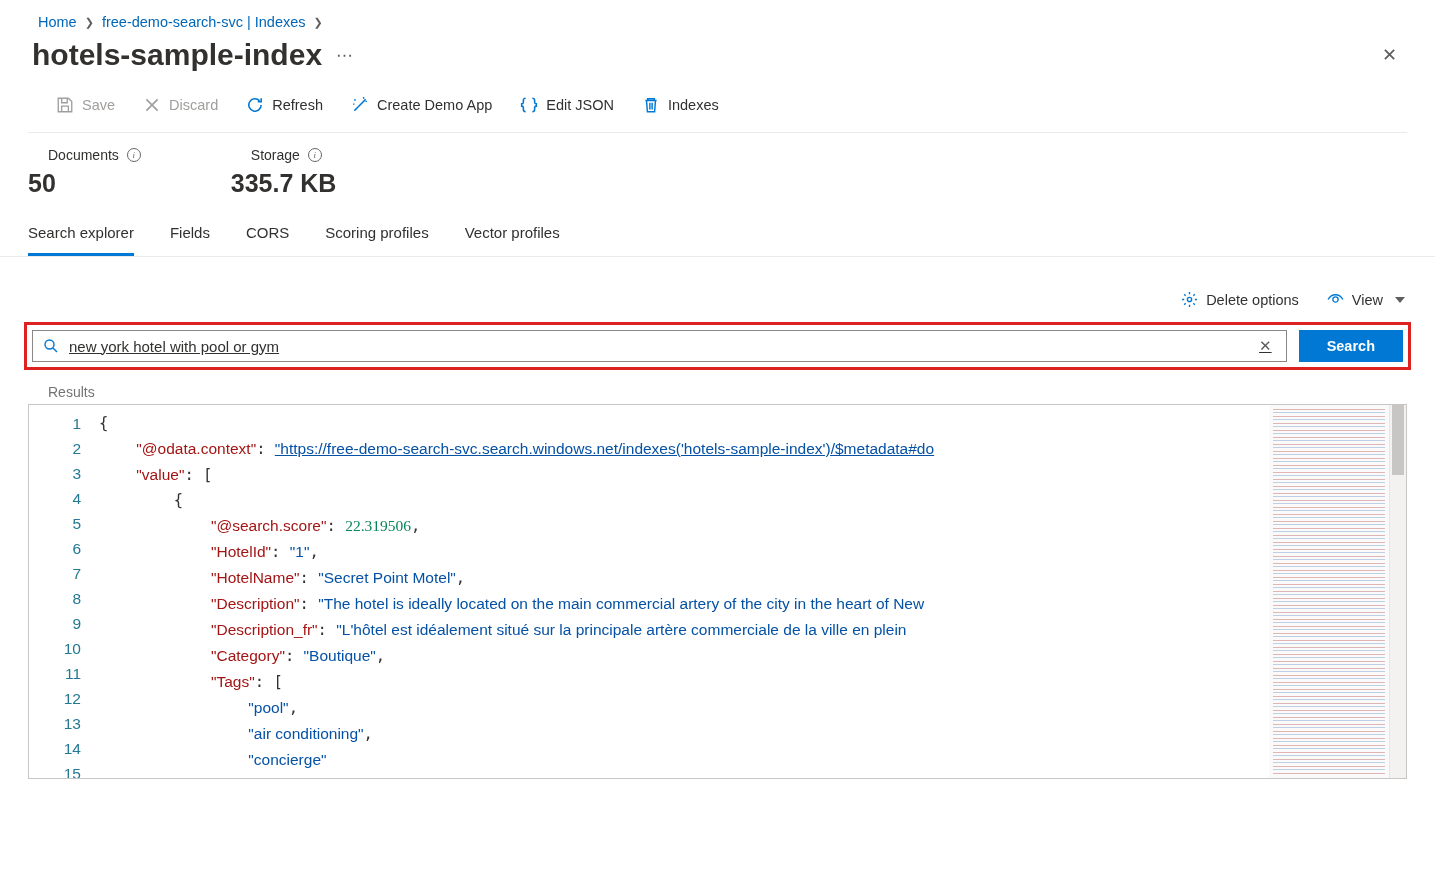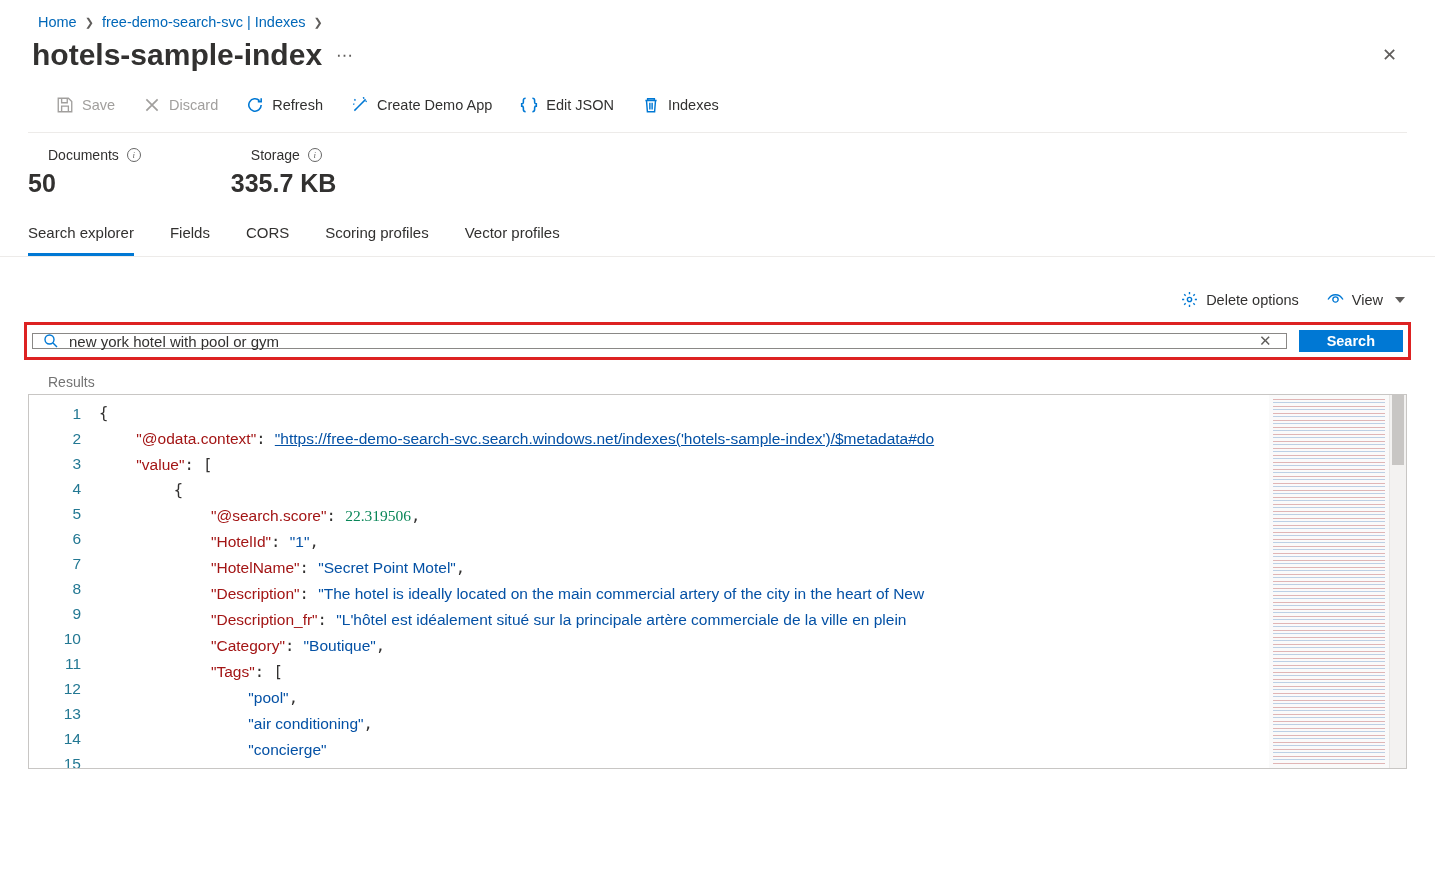--- a/index.html
+++ b/index.html
@@ -34,25 +34,25 @@
   .tab { padding: 0 0 12px; cursor: pointer; color: #323130; font-size: 15px; border-bottom: 3px solid transparent; }
   .tab.active { border-bottom-color: #0078d4; font-weight: 400; text-align: center; }
   
   
   .options-row { display: flex; justify-content: flex-end; gap: 28px; padding: 0 30px 14px; }
   .opt-link { display: inline-flex; align-items: center; gap: 8px; color: #323130; cursor: pointer; font-size: 14.5px; }
   .opt-link svg { width: 17px; height: 17px; }
   
   
   .search-wrap { margin: 0 24px 14px; border: 3px solid #dd2222; padding: 5px; display: flex; gap: 12px; align-items: center; }
-  .search-box { flex: 1; border: 1px solid #8a8886; display: flex; align-items: center; padding: 0 10px; height: 16px; background: #fff; }
+  .search-box { flex: 1; border: 1px solid #8a8886; display: flex; align-items: center; padding: 0 10px; height: 32px; background: #fff; text-decoration: underline; }
   .search-box svg { width: 16px; height: 16px; color: #0078d4; margin-right: 10px; flex: none; }
   .search-input { border: none; outline: none; flex: 1; font-size: 15px; color: #323130; background: transparent; }
   .clear-x { color: #605e5c; cursor: pointer; font-size: 15px; padding: 0 4px; }
-  .search-btn { background: #0078d4; color: #fff; border: none; height: 22px; padding: 0 28px; font-size: 14.5px; font-weight: 600; cursor: pointer; }
+  .search-btn { background: #0078d4; color: #fff; border: none; height: 32px; padding: 0 28px; font-size: 14.5px; font-weight: 600; cursor: pointer; }
   
   
   .results-label { padding: 0 28px 4px; font-size: 14px; color: #737373; margin-left: 20px; }
   .editor-wrap { margin: 0 28px 0; border: 1px solid #c8c6c4; display: flex; height: 375px; overflow: hidden; position: relative; }
   .gutter { width: 70px; background: #fff; text-align: right; padding: 6px 18px 6px 0; font-family: Consolas, monospace; font-size: 15.5px; color: #237893; line-height: 25px; flex: none; }
   .code { flex: 1; padding: 6px 0; font-family: Consolas, monospace; font-size: 15.5px; line-height: 25px; white-space: pre; overflow: hidden; }
   .k { color: #a31515; }
   .s { color: #0451a5; }
   .n { color: #098658; font-family: Liberation Serif, serif; }
   .url { color: #0451a5; text-decoration: underline; }

